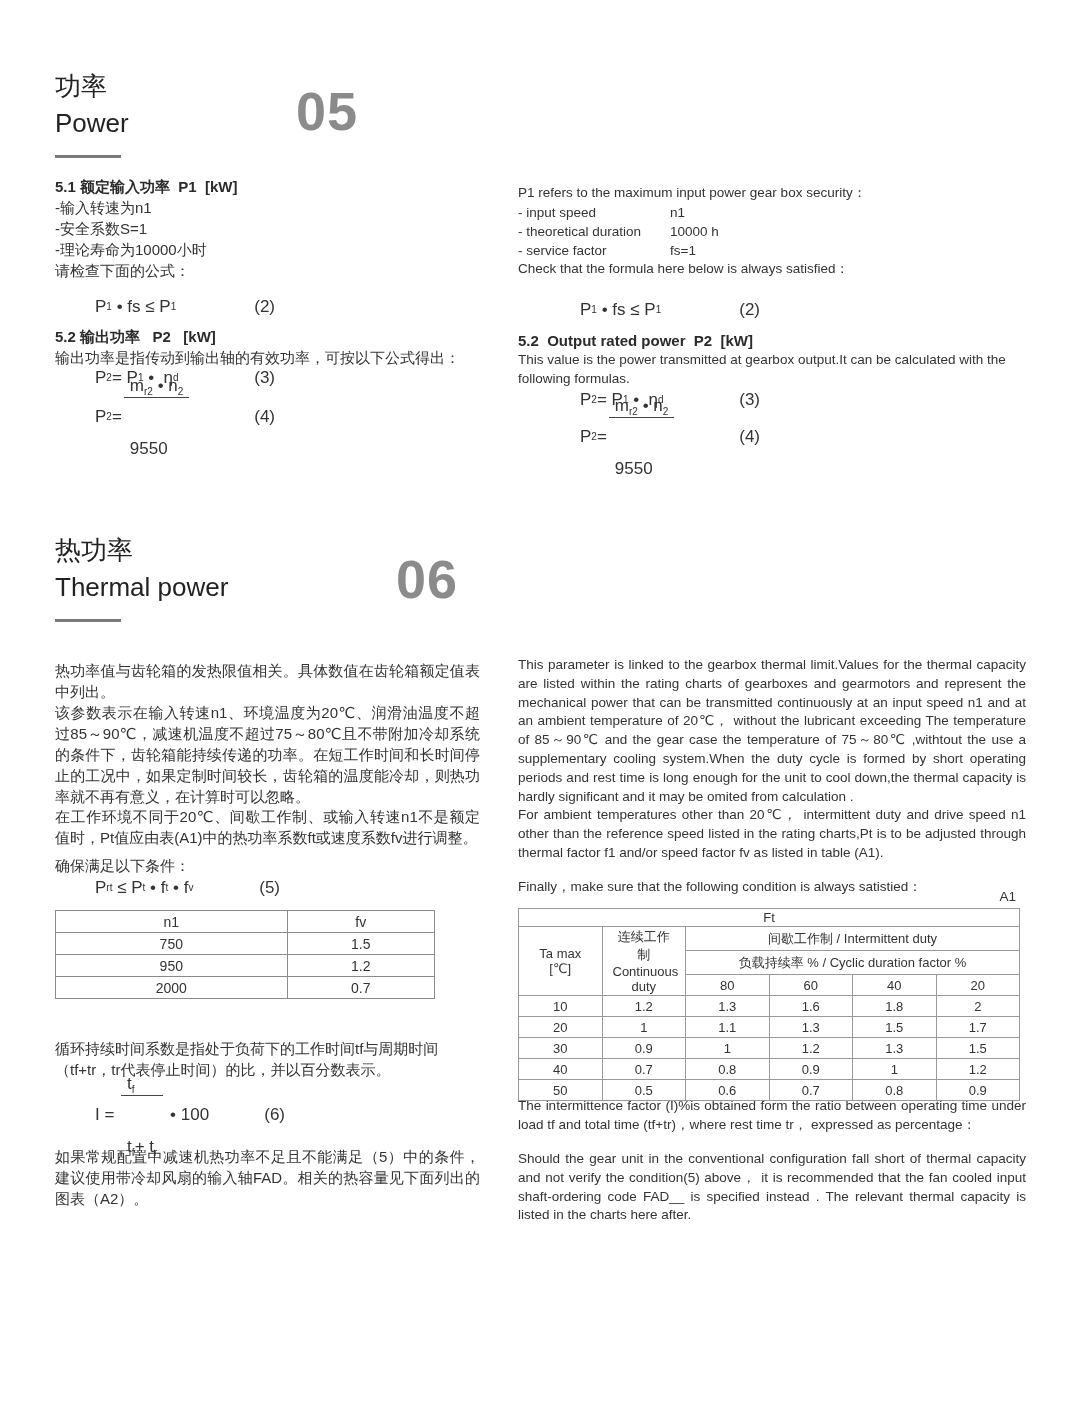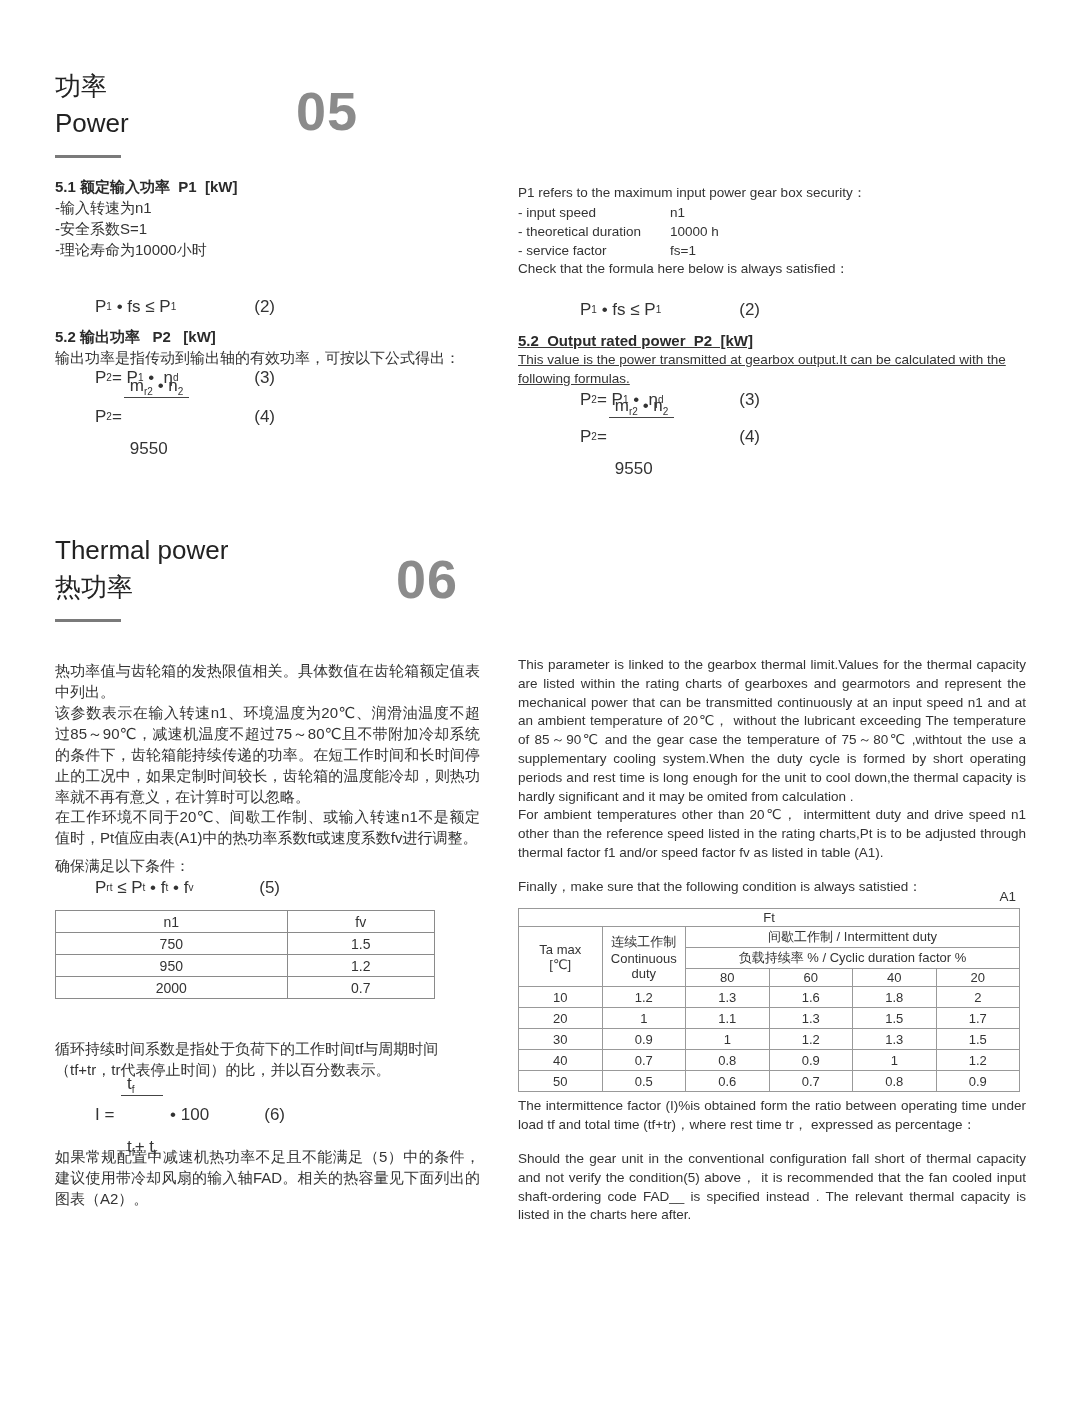--- a/index.html
+++ b/index.html
@@ -27,21 +27,21 @@
   .formula-part{display:flex;align-items:center;white-space:pre;}
   .eq-no{font-size:17px;color:#333;}
   .frac{display:inline-block;vertical-align:middle;text-align:left;margin:0 2px;}
   .frac .num{display:block;border-bottom:1.5px solid #444;padding:0 6px 1px 6px;}
   .frac .den{display:block;padding:1px 6px 0 6px;}
   
   .fv-table{border-collapse:collapse;width:380px;font-size:14px;color:#333;}
   .fv-table th,.fv-table td{border:1px solid #8a8a8a;text-align:center;height:21px;font-weight:normal;padding:0;}
   
   .a1-table{border-collapse:collapse;width:502px;font-size:13px;color:#333;table-layout:fixed;}
-  .a1-table th,.a1-table td{border:1px solid #999;text-align:center;font-weight:normal;padding:1px 2px;}
+  .a1-table th,.a1-table td{border:1px solid #999;text-align:center;font-weight:normal;padding:1px 10px;}
   .a1-table .c1{width:62px;}
   .a1-table .c2{width:100px;}
   .a1-table td{height:18px;}
   .a1-label{font-size:13.5px;color:#333;text-align:right;}
   p{margin:0;}
 </style>
 </head>
 <body>
 
 <div class="abs" style="left:55px;top:68px;">
@@ -49,20 +49,21 @@
   <div class="sec-title">Power</div>
   <div class="title-rule"></div>
 </div>
 <div class="abs big-num" style="left:296px;top:84px;">05</div>
 
 <div class="abs" style="left:55px;top:176px;width:440px;">
   <div class="h-zh">5.1 额定输入功率  P1  [kW]</div>
   <div class="zh-body"> -输入转速为n1</div>
   <div class="zh-body"> -安全系数S=1</div>
   <div class="zh-body"> -理论寿命为10000小时</div>
+  <div class="zh-body"> 请检查下面的公式：</div>
 </div>
 
 <div class="abs formula-row" style="left:95px;top:297px;width:180px;">
   <span class="formula-part"><span>P</span><sub>1</sub><span> • fs ≤ </span><span>P</span><sub>1</sub></span>
   <span class="eq-no">(2)</span>
 </div>
 
 <div class="abs" style="left:55px;top:326px;width:445px;">
   <div class="h-zh">5.2 输出功率   P2   [kW]</div>
   <div class="zh-body">输出功率是指传动到输出轴的有效功率，可按以下公式得出：</div>
@@ -99,21 +100,21 @@
       <span>fs=1</span>
     </div>
   <div class="en-body">Check that the formula here below is always satisfied：</div>
 </div>
 
 <div class="abs formula-row" style="left:580px;top:300px;width:180px;">
   <span class="formula-part"><span>P</span><sub>1</sub><span> • fs ≤ </span><span>P</span><sub>1</sub></span>
   <span class="eq-no">(2)</span>
 </div>
 
-<div class="abs" style="left:518px;top:330px;width:510px;text-decoration:underline;">
+<div class="abs" style="left:518px;top:330px;width:510px;">
   <div class="h-en">5.2  Output rated power  P2  [kW]</div>
   <div class="en-body">This value is the power transmitted at gearbox output.It can be calculated with the following formulas.</div>
 </div>
 
 <div class="abs formula-row" style="left:580px;top:390px;width:180px;">
   <span class="formula-part"><span>P</span><sub>2</sub><span>= P</span><sub>1</sub><span> •  η</span><sub>d</sub></span>
   <span class="eq-no">(3)</span>
 </div>
 
 <div class="abs formula-row" style="left:580px;top:412px;width:180px;height:50px;">
@@ -121,22 +122,22 @@
     <span>P</span><sub>2</sub><span>=</span>
     <span class="frac">
       <span class="num"><span>m</span><sub>r2</sub><span> • n</span><sub>2</sub></span>
       <span class="den">9550</span>
     </span>
   </span>
   <span class="eq-no">(4)</span>
 </div>
 
 <div class="abs" style="left:55px;top:532px;">
+  <div class="sec-title">热功率</div>
   <div class="sec-title">Thermal power</div>
-  <div class="sec-title">热功率</div>
   <div class="title-rule"></div>
 </div>
 <div class="abs big-num" style="left:396px;top:552px;">06</div>
 
 <div class="abs zh-body zh-just" style="left:55px;top:660px;width:425px;">热功率值与齿轮箱的发热限值相关。具体数值在齿轮箱额定值表中列出。</div>
 <div class="abs zh-body zh-just" style="left:55px;top:702px;width:425px;">该参数表示在输入转速n1、环境温度为20℃、润滑油温度不超过85～90℃，减速机温度不超过75～80℃且不带附加冷却系统的条件下，齿轮箱能持续传递的功率。在短工作时间和长时间停止的工况中，如果定制时间较长，齿轮箱的温度能冷却，则热功率就不再有意义，在计算时可以忽略。</div>
 <div class="abs zh-body zh-just" style="left:55px;top:806px;width:425px;">在工作环境不同于20℃、间歇工作制、或输入转速n1不是额定值时，Pt值应由表(A1)中的热功率系数ft或速度系数fv进行调整。</div>
 <div class="abs zh-body" style="left:55px;top:855px;width:425px;">确保满足以下条件：</div>
 
 <div class="abs formula-row" style="left:95px;top:878px;width:185px;">

